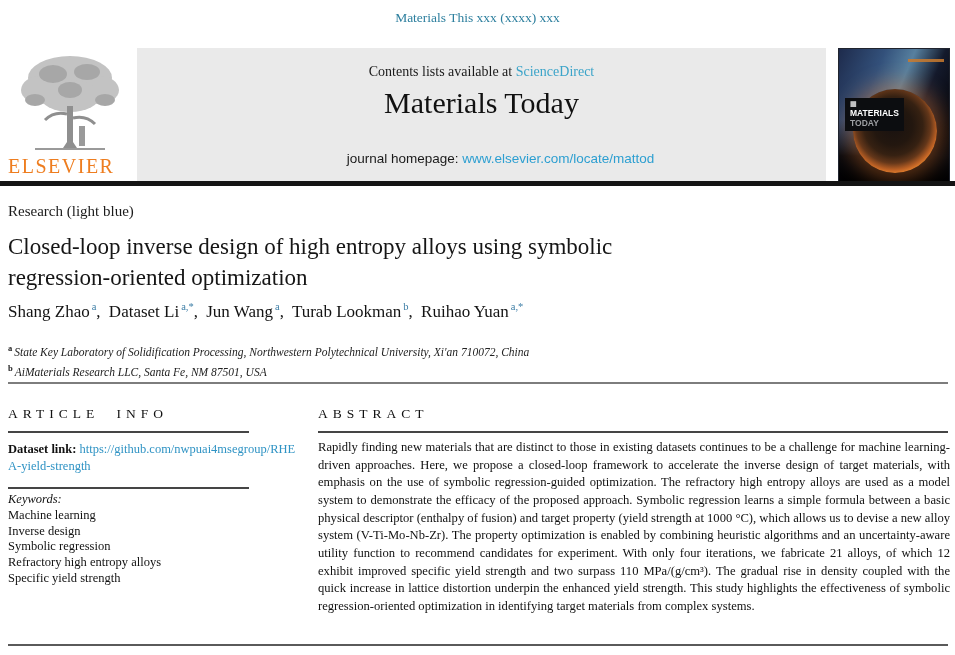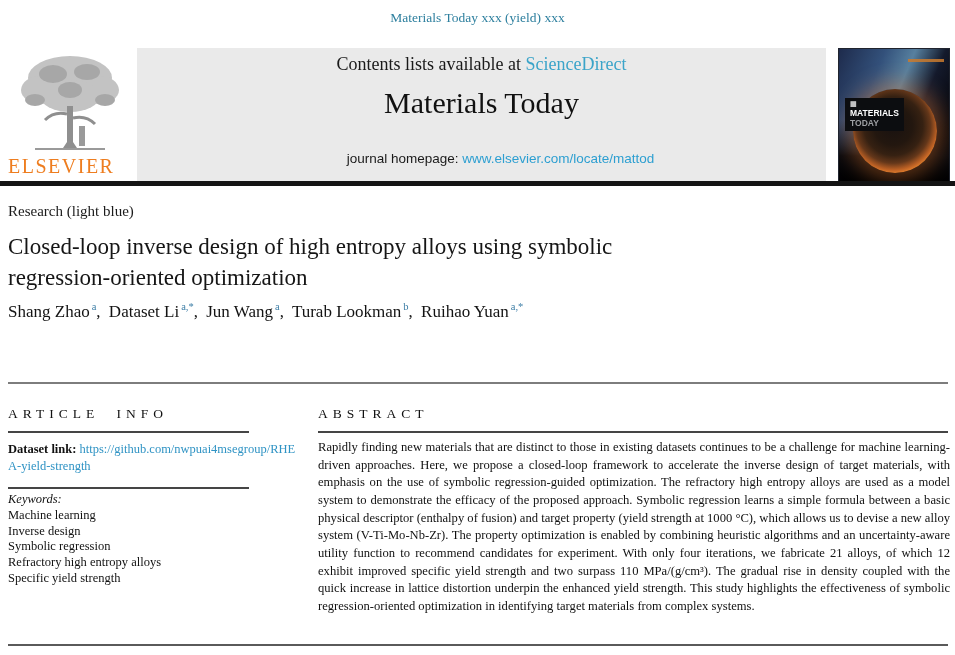--- a/index.html
+++ b/index.html
@@ -22,21 +22,21 @@
   .logo svg { display: block; margin: 0 auto; }
   .logo-word {
     font-size: 20px; color: #ee7d1f; letter-spacing: 1.5px;
     font-family: "Liberation Serif", serif; margin-top: 1px;
   }
 
   .banner {
     position: absolute; left: 137px; top: 48px; width: 689px; height: 133px;
     background: #eaeaea; text-align: center;
   }
-  .contents-line { position: absolute; top: 6px; width: 100%; font-size: 18px; color: #1a1a1a; text-align: center; }
+  .contents-line { position: absolute; top: 16px; width: 100%; font-size: 14px; color: #1a1a1a; text-align: center; }
   .link-sd { color: #3ba4c9; text-decoration: none; }
   .banner-title { position: absolute; top: 38px; width: 100%; font-size: 30px; color: #111; }
   .homepage-line {
     position: absolute; top: 103px; width: 100%;
     font-family: "Liberation Sans", sans-serif; font-size: 13.5px; color: #1a1a1a; padding-left: 38px;
   }
   .link-hp { color: #2d9fd1; text-decoration: none; }
 
   
   .cover {
@@ -95,21 +95,21 @@
   .abstract {
     position: absolute; left: 318px; top: 439px; width: 632px;
     font-size: 12.6px; line-height: 17.65px; text-align: justify; color: #111;
   }
 </style>
 </head>
 <body>
 
 <div class="page">
 
-  <div class="journal-ref">Materials Today xxx (yield) xxx</div>
+  <div class="journal-ref">Materials This xxx (xxxx) xxx</div>
 
   <div class="logo">
     <span>
       <svg width="110" height="102" viewBox="0 0 110 102">
         <g fill="#c3c3c3">
           <ellipse cx="55" cy="26" rx="42" ry="22"></ellipse>
           <ellipse cx="26" cy="38" rx="20" ry="14"></ellipse>
           <ellipse cx="84" cy="38" rx="20" ry="14"></ellipse>
           <ellipse cx="55" cy="44" rx="30" ry="16"></ellipse>
         </g>
@@ -160,20 +160,24 @@
   <h1 class="title">Closed-loop inverse design of high entropy alloys using symbolic regression-oriented optimization</h1>
 
   <div class="authors">
     <span>Shang Zhao</span><sup>a</sup><span class="sep">,</span>
     <span>Dataset Li</span><sup>a,*</sup><span class="sep">,</span>
     <span>Jun Wang</span><sup>a</sup><span class="sep">,</span>
     <span>Turab Lookman</span><sup>b</sup><span class="sep">,</span>
     <span>Ruihao Yuan</span><sup>a,*</sup>
   </div>
 
+  <div class="affiliations">
+    <div><sup>a</sup><span>State Key Laboratory of Solidification Processing, Northwestern Polytechnical University, Xi'an 710072, China</span></div>
+    <div><sup>b</sup><span>AiMaterials Research LLC, Santa Fe, NM 87501, USA</span></div>
+  </div>
 
   <div class="rule-mid"></div>
 
   <div class="col-heading h-left">ARTICLE INFO</div>
   <div class="rule-l1"></div>
   <div class="dataset">
     <span class="lbl">Dataset link:</span>
     <a class="link-ds" href="#">https://github.com/nwpuai4msegroup/RHEA-yield-strength</a>
   </div>
   <div class="rule-l2"></div>

